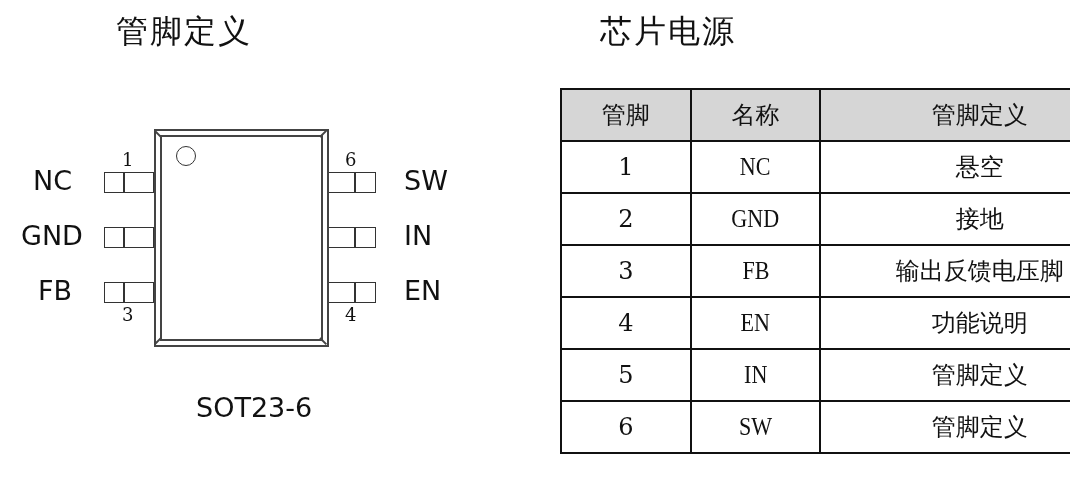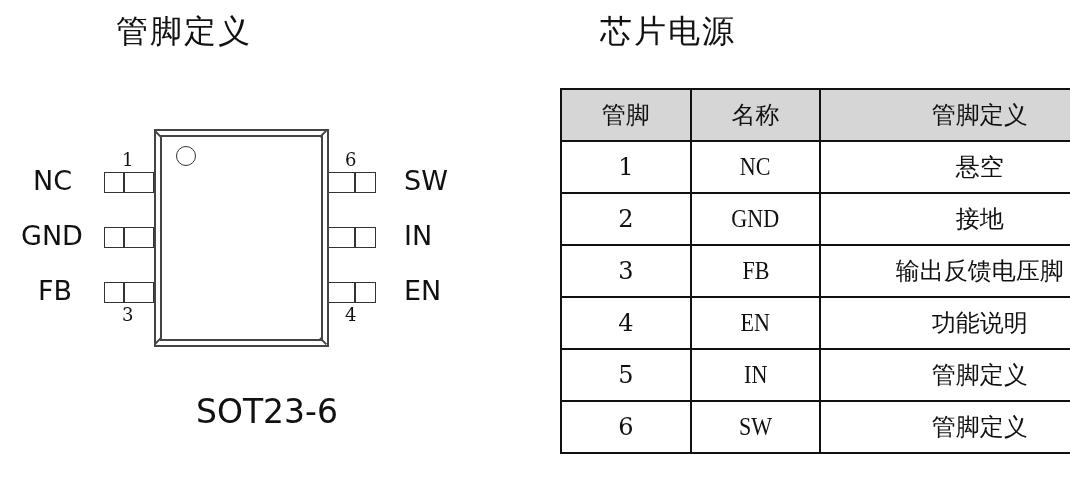--- a/index.html
+++ b/index.html
@@ -10,21 +10,21 @@
 
   
   .chip-outer { position:absolute; left:154px; top:129px; width:171px; height:214px; border:2px solid #444; background:#fff; }
   .chip-inner { position:absolute; left:160px; top:135px; width:159px; height:202px; border:2px solid #444; background:#fff; }
   .bevel { position:absolute; width:9px; height:2px; background:#444; transform-origin:left center; }
   .dot { position:absolute; left:176px; top:146px; width:18px; height:18px; border:1.5px solid #333; border-radius:50%; }
   .pin { position:absolute; width:48px; height:19px; border:1.5px solid #333; background:#fff; }
   .pin .div { position:absolute; top:0; bottom:0; width:1.5px; background:#333; }
   .pin-num { position:absolute; font-family:"DejaVu Serif", serif; font-size:18px; color:#111; }
   .pin-label { position:absolute; font-family:"DejaVu Sans", sans-serif; font-size:27px; color:#111; }
-  .pkg { position:absolute; left:196px; top:392px; font-family:"DejaVu Sans", sans-serif; font-size:33px; color:#111; }
+  .pkg { position:absolute; left:196px; top:392px; font-family:"DejaVu Sans", sans-serif; font-size:27px; color:#111; }
 
   
   table.pins { position:absolute; left:560px; top:88px; width:580px; border-collapse:collapse; font-family:"DejaVu Serif", serif; font-size:24px; color:#111; }
   table.pins th, table.pins td { border:2px solid #111; text-align:center; padding:0; height:50px; }
   table.pins th { background:#d6d6d6; font-weight:normal; height:50px; }
   .c1 { width:107px; } .c2 { width:107px; } .c3 { width:266px; }
 </style>
 </head>
 <body>
 

